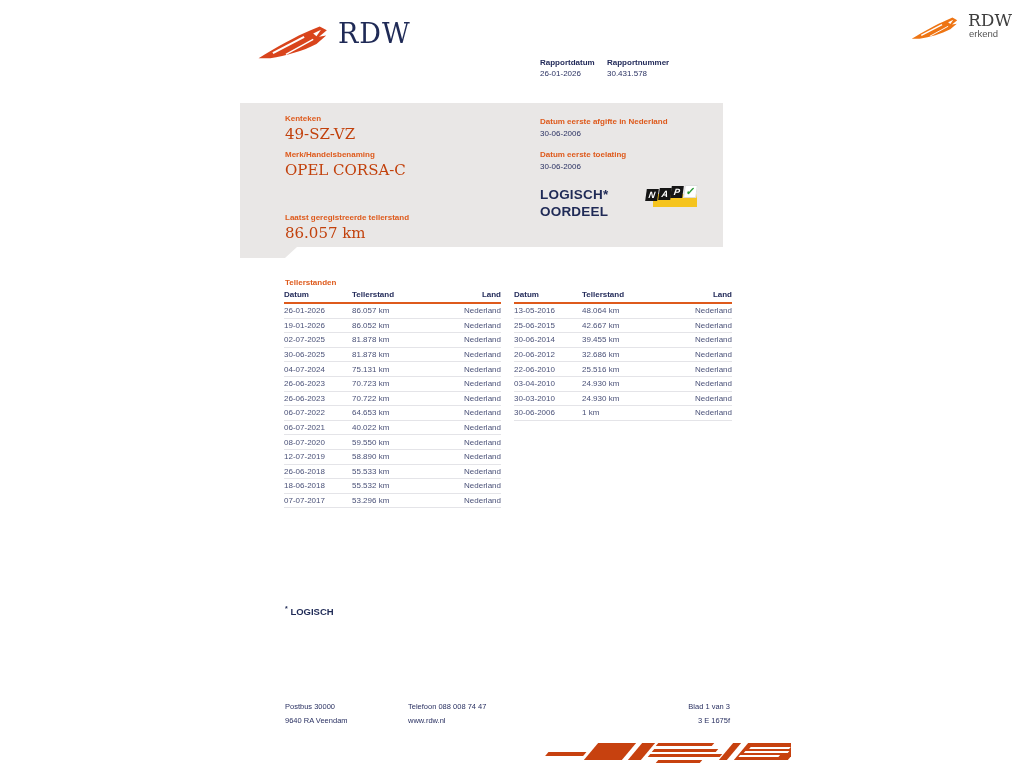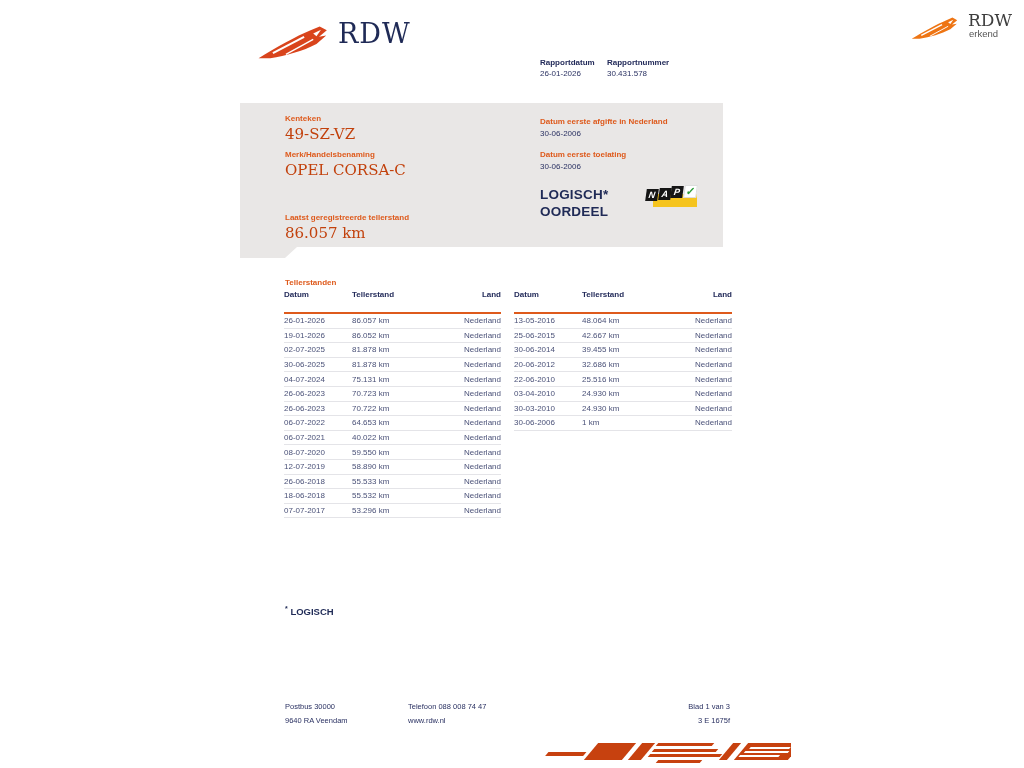--- a/index.html
+++ b/index.html
@@ -34,21 +34,21 @@
   .nap-sq { position:absolute; width:12px; height:12px; background:#151515; color:#fff;
             font-weight:bold; font-style:italic; font-size:9px; display:flex; align-items:center;
             justify-content:center; transform:skewX(-8deg); }
   .nap-check { position:absolute; width:13px; height:13px; background:#fff; border:1px solid #ddd;
                display:flex; align-items:center; justify-content:center;
                color:#2E9E3A; font-weight:bold; font-size:11px; transform:skewX(-8deg); }
 
   
   .section-title { font-size:8px; font-weight:bold; color:#DE5A1C; }
   .mtable { position:absolute; width:218px; font-size:8px; color:#4A5178; }
-  .thead { display:flex; font-weight:bold; color:#232B5A; padding-bottom:13px; border-bottom:2px solid #DE5A1C; }
+  .thead { display:flex; font-weight:bold; color:#232B5A; padding-bottom:3px; border-bottom:2px solid #DE5A1C; }
   .trow { display:flex; height:14.6px; align-items:center; border-bottom:1px solid #E4E4E8; }
   .c-datum { width:68px; }
   .c-tell { flex:1; }
   .c-land { width:62px; text-align:right; }
 
   
   .fn-title { font-size:9.5px; font-weight:800; color:#1F2A56; }
   .fn-title sup { font-size:7px; }
   .fn-text { font-size:8.5px; line-height:15px; color:#DE5A1C; width:432px; }
 

